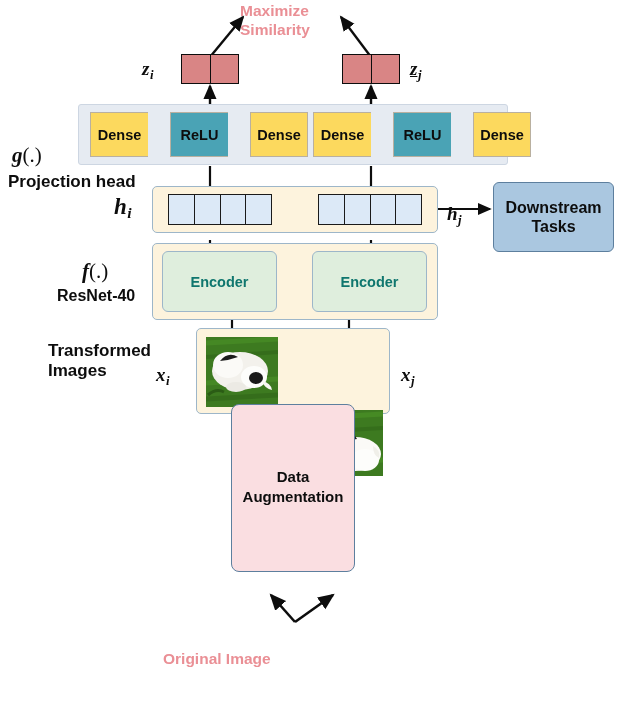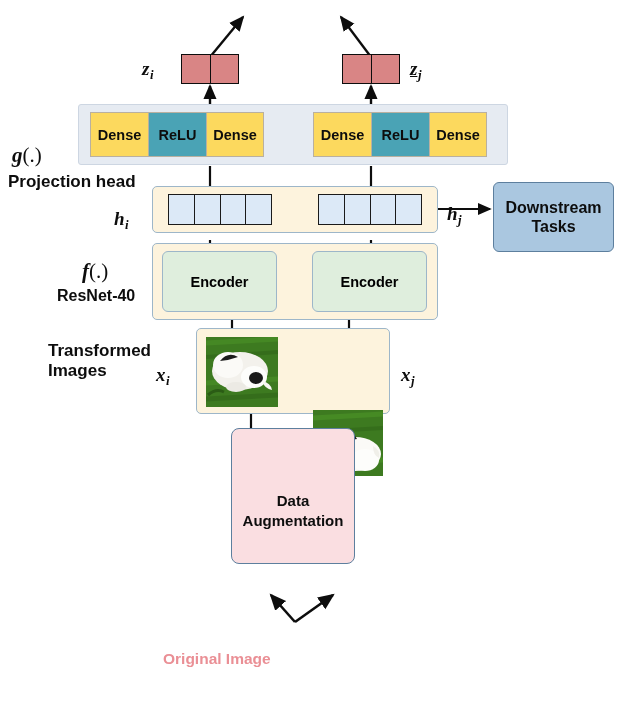--- a/index.html
+++ b/index.html
@@ -69,20 +69,21 @@
   
   .proj-band {
     background: #e6ebf2;
     border: 1px solid #cdd6e2;
     border-radius: 3px;
     box-sizing: border-box;
   }
   .mlp {
     display: flex;
     box-sizing: border-box;
+    gap: 22px;
   }
   .mlp .seg {
     width: 58px;
     display: flex;
     align-items: center;
     justify-content: center;
     font-size: 14.5px;
     font-weight: bold;
     color: #0d0d0d;
     border: 1px solid #b9b0a0;
@@ -117,21 +118,21 @@
   .encoder {
     background: #dfeedd;
     border: 1px solid #9db6c9;
     border-radius: 6px;
     box-sizing: border-box;
     display: flex;
     align-items: center;
     justify-content: center;
     font-size: 14.5px;
     font-weight: bold;
-    color: #000000;
+    color: #0f766e;
   }
 
   
   .downstream {
     background: #aac7e0;
     border: 1.4px solid #5d7f9e;
     border-radius: 6px;
     box-sizing: border-box;
     display: flex;
     align-items: center;
@@ -204,20 +205,22 @@
 
     <line x1="251" y1="428" x2="251" y2="412" stroke="#0d0d0d" stroke-width="2.2"></line>
     <line x1="337" y1="428" x2="337" y2="412" stroke="#0d0d0d" stroke-width="2.2"></line>
 
     <line x1="438" y1="209" x2="490" y2="209" stroke="#0d0d0d" stroke-width="2.2" marker-end="url(#arrowhead)"></line>
 
     <line x1="295" y1="622" x2="271" y2="595" stroke="#0d0d0d" stroke-width="2.6" marker-end="url(#arrowhead)"></line>
     <line x1="295" y1="622" x2="333" y2="595" stroke="#0d0d0d" stroke-width="2.6" marker-end="url(#arrowhead)"></line>
   </svg>
 
+  <div class="abs lbl-accent" style="left:240px; top:2px; width:132px; font-size:15.5px; text-align:left;">Maximize
+Similarity</div>
 
   <div class="abs math" style="left:142px; top:58px; font-size:19px;">
     <span>z</span><sub>i</sub>
   </div>
   <div class="abs zbox" style="left:181px; top:54px; width:58px; height:30px;">
     <div class="cell"></div>
     <div class="cell"></div>
   </div>
 
   <div class="abs zbox" style="left:342px; top:54px; width:58px; height:30px;">
@@ -242,21 +245,21 @@
     <div class="seg dense">Dense</div>
   </div>
 
   <div class="abs math" style="left:12px; top:143px; font-size:21px;">
     <span>g</span><span class="paren">(.)</span>
   </div>
   <div class="abs lbl" style="left:8px; top:172px; font-size:17px;">Projection head</div>
 
   <div class="abs cream-band" style="left:152px; top:186px; width:286px; height:47px;"></div>
 
-  <div class="abs math" style="left:114px; top:208px; font-size:19px;">
+  <div class="abs math" style="left:114px; top:194px; font-size:23px;">
     <span>h</span><sub>i</sub>
   </div>
   <div class="abs hvec" style="left:168px; top:194px; width:104px; height:31px;">
     <div class="cell"></div>
     <div class="cell"></div>
     <div class="cell"></div>
     <div class="cell"></div>
   </div>
 
   <div class="abs hvec" style="left:318px; top:194px; width:104px; height:31px;">
@@ -328,18 +331,18 @@
       <ellipse cx="17" cy="44" rx="4" ry="5" fill="#f5f4f0"></ellipse>
       <ellipse cx="52" cy="50" rx="14" ry="11" fill="#fdfdfb"></ellipse>
       <path d="M60 36 q8 4 6 12 q-6 -3 -6 -12 z" fill="#f0efe9"></path>
     </svg>
   </div>
 
   <div class="abs math" style="left:401px; top:364px; font-size:19px;text-align:right;">
     <span>x</span><sub>j</sub>
   </div>
 
-  <div class="abs augbox" style="left:231px; top:428px; width:124px; height:136px; align-items:flex-start; padding-top:62px;">Data
+  <div class="abs augbox" style="left:231px; top:404px; width:124px; height:168px; align-items:flex-start; padding-top:62px;">Data
 Augmentation</div>
 
   <div class="abs lbl-accent" style="left:119px; top:650px; font-size:15.5px;margin-left:44px;">Original Image</div>
 
 </div>
 
 </body></html>

